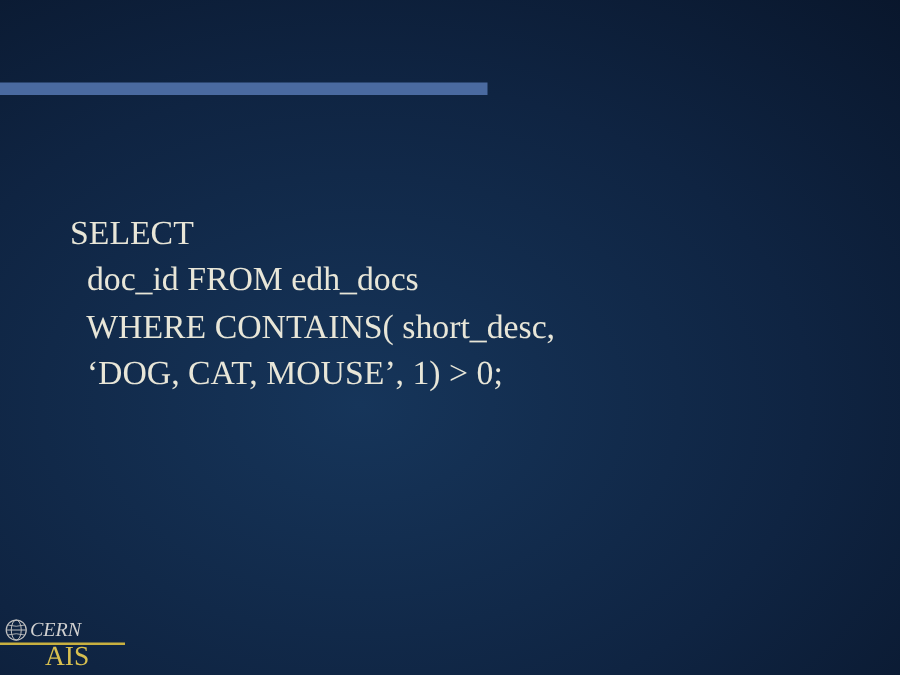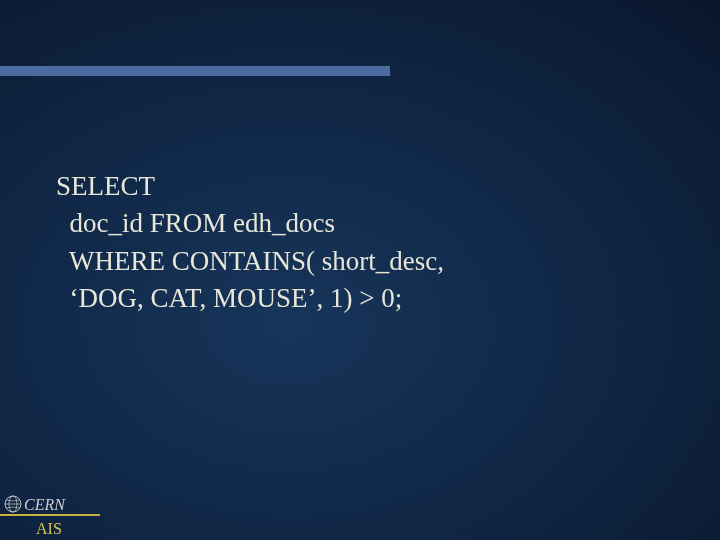--- a/index.html
+++ b/index.html
@@ -73,21 +73,21 @@
     font-family: Liberation Serif, serif;
     font-size: 16px;
     color: #d0d0d0;
     font-style: italic;
   }
   .ais-text {
     position: absolute;
     bottom: 2px;
     left: 36px;
     font-family: Georgia, 'Times New Roman', serif;
-    font-size: 16px;
+    font-size: 22px;
     color: #d8c050;
   }
 </style>
 </head>
 <body>
 
 <div class="slide">
 
   <div class="underline"></div>
 

